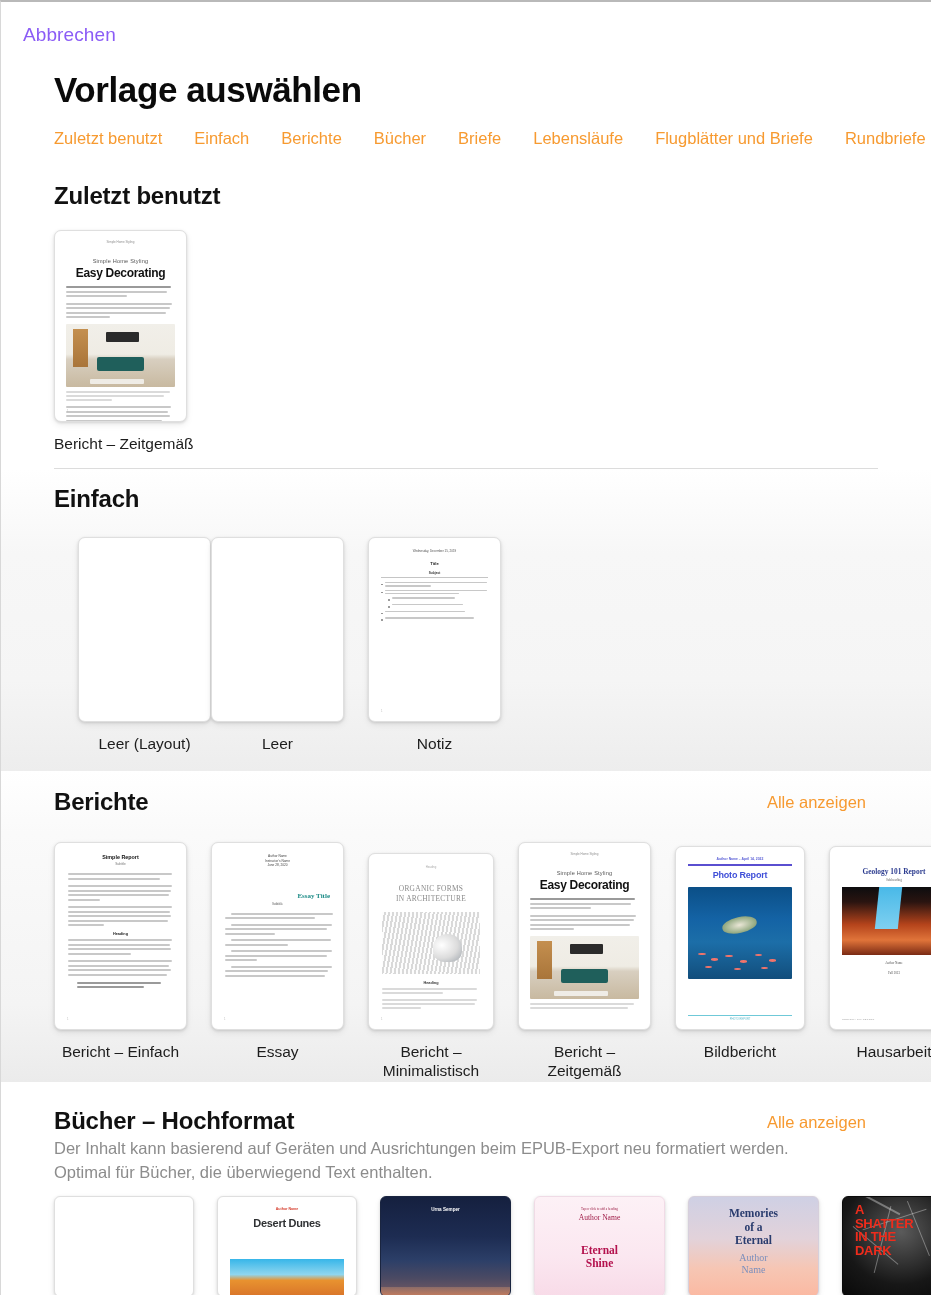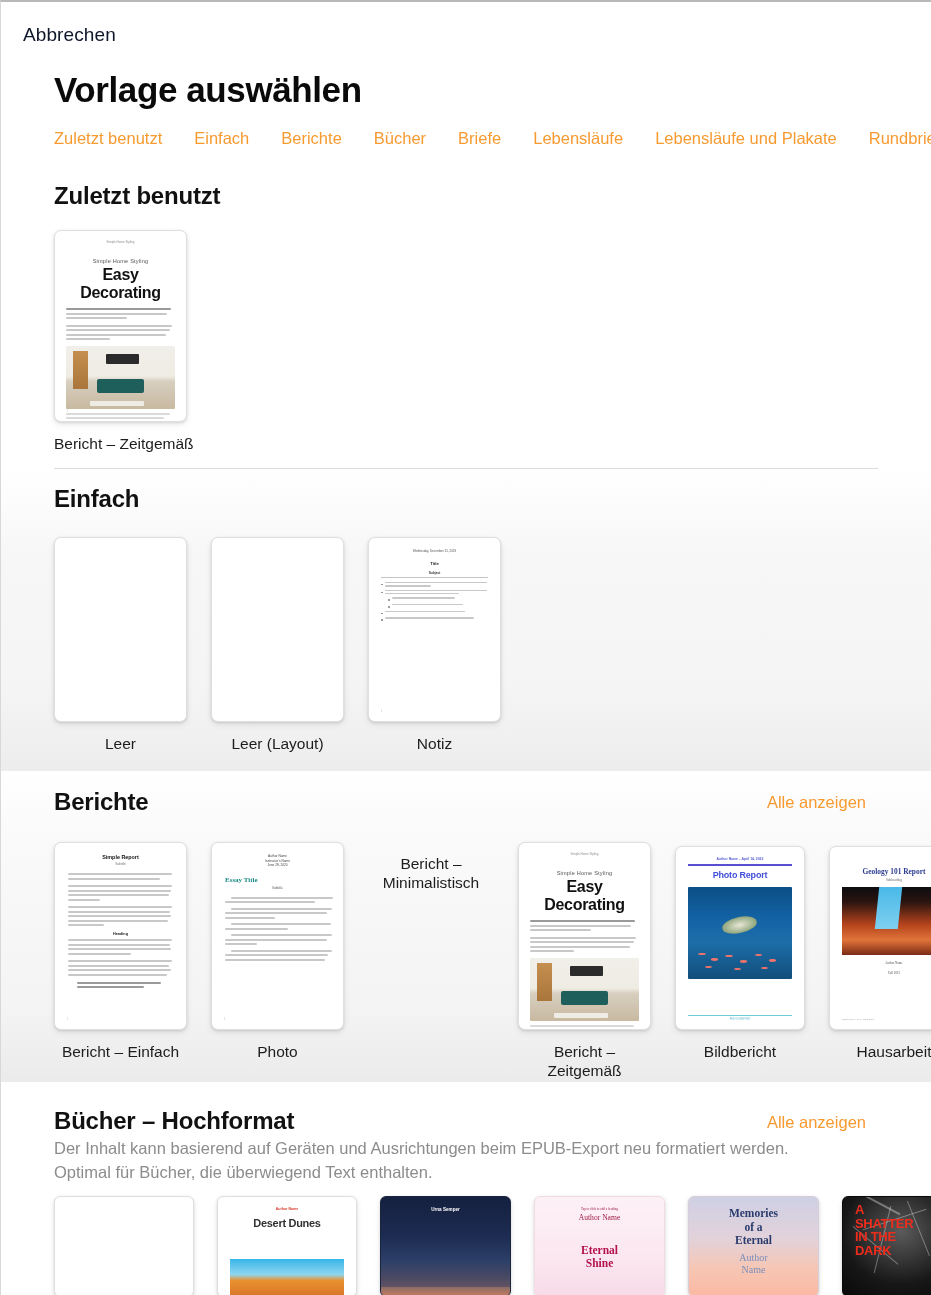--- a/index.html
+++ b/index.html
@@ -14,21 +14,21 @@
     width: 931px; height: 1295px;
     background: #ffffff;
     border-top: 2px solid #b9b9b9;
     border-left: 1px solid #d8d8d8;
     overflow: hidden;
   }
 
   
   .cancel {
     position:absolute; left:22px; top:22px;
-    font-size: 19px; color: #0f172a; letter-spacing: .1px;
+    font-size: 19px; color: #8b5cf6; letter-spacing: .1px;
     cursor: pointer; white-space: nowrap;
   }
   .page-title {
     position:absolute; left:53px; top:68px;
     font-size: 35px; font-weight: 700; color:#0a0a0a;
     letter-spacing: -0.4px;
   }
   .tabbar {
     position:absolute; left:53px; top:127px; right:0;
     display:flex; gap:32px; align-items:center;
@@ -81,21 +81,21 @@
     font-size:15.5px; color:#1d1d1d; line-height:19px;
   }
   .ln { background:#c8c8c8; height:2px; border-radius:1px; }
   .ln.d { background:#9a9a9a; }
   .ln.l { background:#dadada; }
 
   
   .rec-body { position:absolute; inset:0; padding:9px 11px; }
   .rec-eyebrow { font-size:3px; color:#8e8e8e; margin-bottom:14px; }
   .rec-sub { font-size:5.6px; color:#555; letter-spacing:.2px; }
-  .rec-h1 { font-size:16px; font-weight:700; color:#111; letter-spacing:-.3px; margin-top:2px; }
+  .rec-h1 { font-size:12px; font-weight:700; color:#111; letter-spacing:-.3px; margin-top:2px; }
   .rec-photo {
     margin:6px 0 4px; height:63px; border-radius:1px;
     background:
       linear-gradient(180deg,#f1efe9 0%, #efece4 48%, #d8cfc0 56%, #c8b9a0 100%);
     position:relative; overflow:hidden;
   }
   .rec-photo::before{
     content:""; position:absolute; left:6%; top:8%; width:14%; height:60%;
     background:linear-gradient(180deg,#c48f4f,#a9753a);
   }
@@ -115,22 +115,22 @@
 
   
   .sr { position:absolute; inset:0; padding:11px 13px; }
   .sr-title { font-size:5.4px; font-weight:700; text-align:center; color:#111; }
   .sr-sub { font-size:3.2px; text-align:center; color:#777; margin-top:2px; margin-bottom:7px; }
   .sr-h { font-size:3.8px; font-weight:700; color:#222; margin:6px 0 3px; }
 
   
   .es { position:absolute; inset:0; padding:11px 13px; }
   .es-meta { font-size:3.2px; color:#444; line-height:4.6px; }
-  .es-title { font-size:7px; font-weight:700; color:#1b8b86; text-align:left;
-              font-family:"Liberation Serif", serif; margin-top:8px; }
+  .es-title { font-size:7px; font-weight:700; color:#1b8b86; text-align:right;
+              font-family:"Liberation Serif", serif; margin-top:24px; }
   .es-sub { font-size:3.6px; color:#555; text-align:center; font-family:"Liberation Serif", serif; margin:2px 0 7px; }
 
   
   .of { position:absolute; inset:0; padding:11px 13px; }
   .of-eyebrow { font-size:2.8px; color:#aaa; margin-bottom:15px; }
   .of-title { font-size:7.4px; color:#8a8a8a; font-family:"Liberation Serif", serif;
               line-height:10px; letter-spacing:.3px; }
   .of-img { margin:8px 0 7px; height:62px;
     background:
       repeating-linear-gradient(100deg,#fdfdfd 0 2px,#d9d9d9 2px 4px),
@@ -218,21 +218,21 @@
   <div class="cancel">Abbrechen</div>
   <div class="page-title">Vorlage auswählen</div>
 
   <div class="tabbar">
     <div class="tab">Zuletzt benutzt</div>
     <div class="tab">Einfach</div>
     <div class="tab">Berichte</div>
     <div class="tab">Bücher</div>
     <div class="tab">Briefe</div>
     <div class="tab">Lebensläufe</div>
-    <div class="tab">Lebensläufe und Plakate</div>
+    <div class="tab">Flugblätter und Briefe</div>
     <div class="tab">Rundbriefe</div>
   </div>
 
   <div class="sec-title" style="top:180px">Zuletzt benutzt</div>
 
   <div class="row" style="top:228px; left:53px;">
     <div class="item">
       <div class="thumb" style="width:133px;height:192px;">
         <div class="rec-body">
           <div class="rec-eyebrow">Simple Home Styling</div>
@@ -270,28 +270,28 @@
   </div>
 
   <div class="divider" style="top:466px"></div>
 
   <div class="band" style="top:467px;height:302px"></div>
 
   <div class="sec-title" style="top:483px">Einfach</div>
 
   <div class="row" style="top:535px; left:53px;">
 
+    <div class="item" style="width:133px;margin-left:24px">
+      <div class="thumb" style="width:133px;height:185px;"></div>
+      <div class="caption">Leer (Layout)</div>
+    </div>
+
     <div class="item" style="width:133px">
       <div class="thumb" style="width:133px;height:185px;"></div>
       <div class="caption">Leer</div>
-    </div>
-
-    <div class="item" style="width:133px;margin-left:24px">
-      <div class="thumb" style="width:133px;height:185px;"></div>
-      <div class="caption">Leer (Layout)</div>
     </div>
 
 
 
     <div class="item" style="width:133px;margin-left:24px">
       <div class="thumb" style="width:133px;height:185px;">
         <div class="nt">
           <div class="nt-date">Wednesday, December 15, 2019</div>
           <div class="nt-title">Title</div>
           <div class="nt-subj">Subject</div>
@@ -413,24 +413,42 @@
               <div class="ln" style="width:97%"></div>
               <div class="ln" style="width:30%"></div>
             <div style="height:2px"></div>
             <div class="ln" style="width:96%;margin-left:6px"></div>
               <div class="ln" style="width:98%"></div>
               <div class="ln" style="width:95%"></div>
           </div>
           <div class="pg-num">1</div>
         </div>
       </div>
-      <div class="caption">Photo</div>
+      <div class="caption">Essay</div>
     </div>
 
     <div class="item" style="width:126px;margin-left:24px">
+      <div class="thumb" style="width:126px;height:177px;margin-top:11px">
+        <div class="of">
+          <div class="of-eyebrow">Heading</div>
+          <div class="of-title">ORGANIC FORMS</div>
+          <div class="of-title">IN ARCHITECTURE</div>
+          <div class="of-img"></div>
+          <div class="of-h">Heading</div>
+          <div class="txtblk">
+            <div class="ln l" style="width:97%;height:1.5px"></div>
+              <div class="ln l" style="width:62%;height:1.5px"></div>
+            <div style="height:3px"></div>
+            <div class="ln l" style="width:97%;height:1.5px"></div>
+              <div class="ln l" style="width:95%;height:1.5px"></div>
+              <div class="ln l" style="width:40%;height:1.5px"></div>
+          </div>
+          <div class="pg-num">1</div>
+        </div>
+      </div>
       <div class="caption" style="line-height:19px">Bericht – Minimalistisch</div>
     </div>
 
     <div class="item" style="width:133px;margin-left:24px">
       <div class="thumb" style="width:133px;height:188px">
         <div class="rec-body">
           <div class="rec-eyebrow">Simple Home Styling</div>
           <div class="rec-sub">Simple Home Styling</div>
           <div class="rec-h1">Easy Decorating</div>
           <div class="txtblk" style="margin-top:6px">

